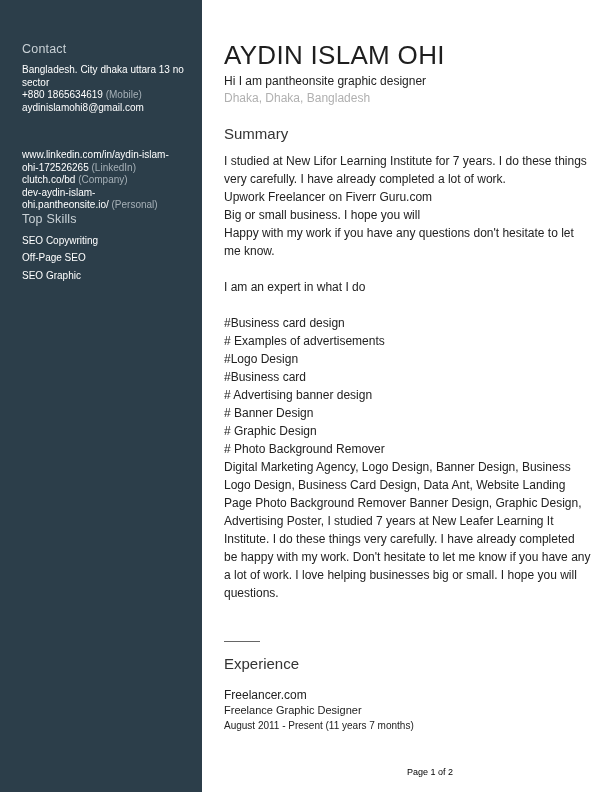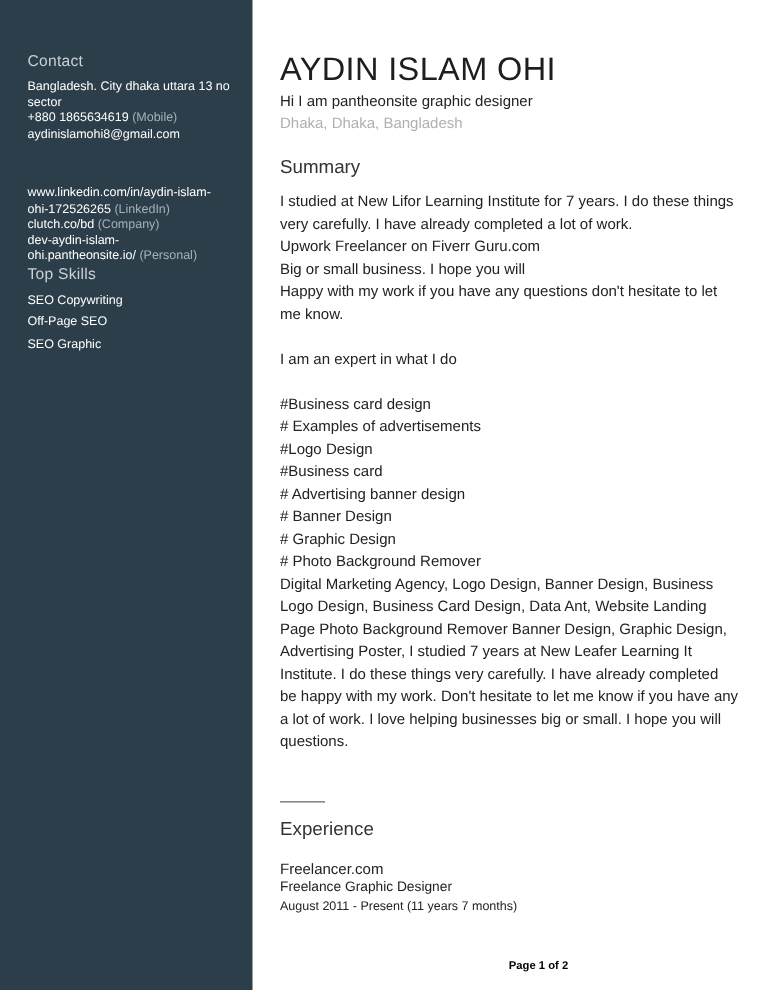--- a/index.html
+++ b/index.html
@@ -10,21 +10,21 @@
     .muted { color:#a6b0b7; }
     .skill { position:absolute; left:22px; color:#ffffff; font-size:10px; }
     .name { position:absolute; left:224px; top:40px; font-size:26px; color:#1e1e1e; letter-spacing:0.3px; white-space:nowrap;text-align:center; }
     .headline { position:absolute; left:224px; top:74px; font-size:12px; color:#222; }
     .loc { position:absolute; left:224px; top:91px; font-size:12px; color:#b0b0b0; }
     .sec-h { position:absolute; left:224px; font-size:15px; color:#333;text-align:center; }
     .body-t { position:absolute; left:224px; width:372px; font-size:12px; line-height:18px; color:#222; }
     .line { display:block; white-space:nowrap; }
     .divider { position:absolute; left:224px; top:641px; width:36px; height:1px; background:#666; }
     .exp { position:absolute; left:224px; color:#222; }
-    .footer { position:absolute; left:383px; top:767px; font-size:9px; font-weight:bold; color:#000;padding-left:24px; }
+    .footer { position:absolute; left:383px; top:767px; font-size:9px; font-weight:normal; color:#000;padding-left:24px; }
   </style>
 </head>
 <body>
 
 <div class="sidebar">
   <div class="side-h" style="top:42px;">Contact</div>
   <div class="side-t" style="top:64px;">
     <span class="line">Bangladesh. City dhaka uttara 13 no</span>
     <span class="line">sector</span>
     <span class="line"><span>+880 1865634619</span> <span class="muted">(Mobile)</span></span>

